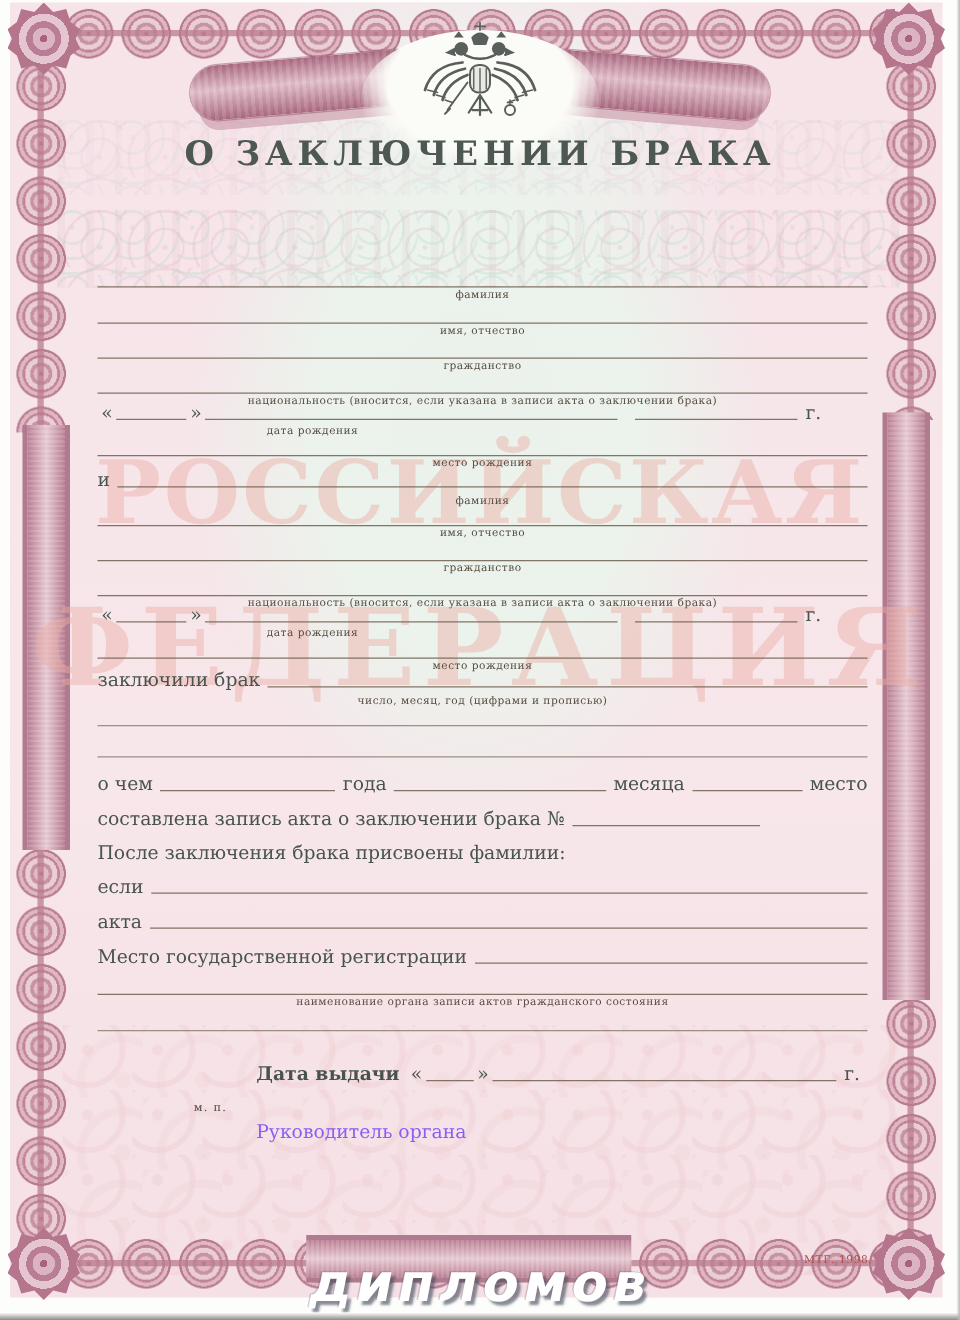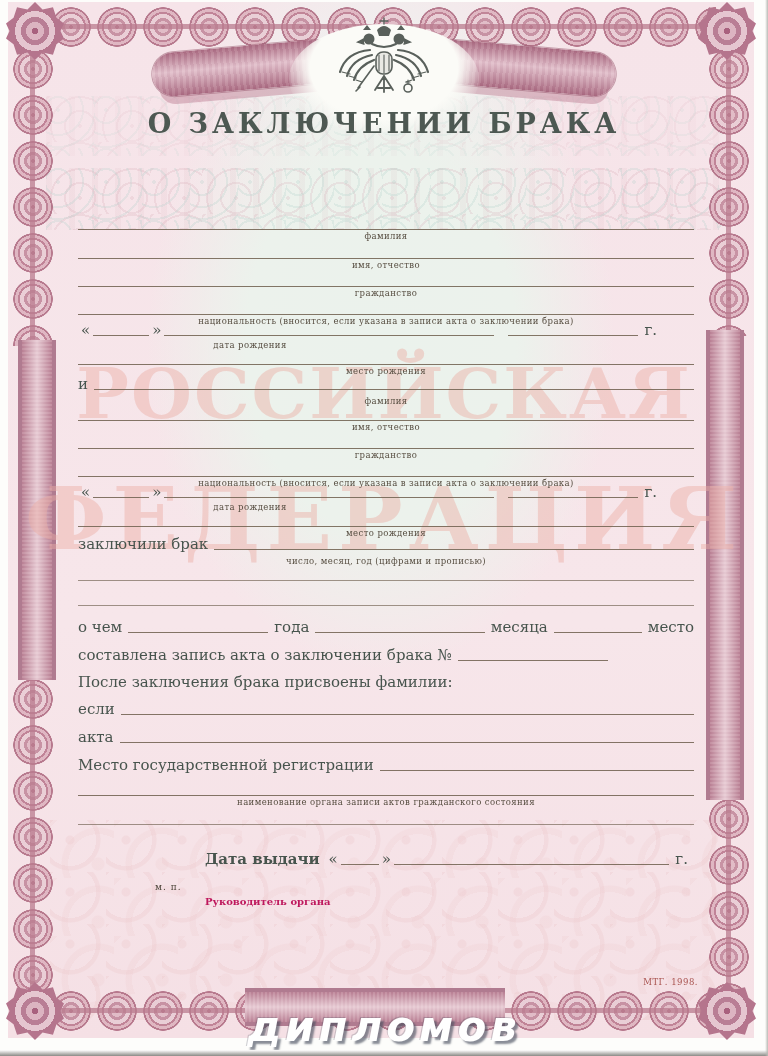--- a/index.html
+++ b/index.html
@@ -98,24 +98,24 @@
   .flabel{text-align:center;font-size:8.5px;line-height:11px;color:#564d40;letter-spacing:.4px;padding-top:1px;}
   .trow{position:absolute;left:78px;width:616px;display:flex;align-items:flex-end;height:22px;
     font-size:15px;color:#47544d;}
   .trow .txt{white-space:nowrap;padding-right:6px;}
   .trow .txt.after{padding:0 6px;}
   .trow .seg{border-bottom:1px solid rgba(110,95,78,.85);margin-bottom:3px;height:12px;}
   .trow .grow{flex:1;}
   .q{padding:0 3px;color:#47544d;}
   .sublabel{position:absolute;font-size:8.5px;color:#564d40;letter-spacing:.4px;text-align:center;}
   .small-note{position:absolute;font-size:9px;color:#4e463b;letter-spacing:1px;}
-  .head-block{position:absolute;left:205px;width:489px;font-size:10px;color:#be185d;font-weight:bold;}
+  .head-block{position:absolute;left:205px;width:489px;font-size:15px;color:#8b5cf6;font-weight:normal;}
   .head-line2{display:flex;align-items:flex-end;}
   .head-line2 .seg{flex:1;border-bottom:1px solid rgba(110,95,78,.85);margin-bottom:3px;height:10px;margin-left:8px;max-width:235px;}
-  .print-code{position:absolute;right:70px;top:977px;font-size:8.5px;color:#a8524e;letter-spacing:.5px;}
+  .print-code{position:absolute;right:70px;top:1003px;font-size:8.5px;color:#a8524e;letter-spacing:.5px;}
 </style>
 </head>
 <body>
 
 <div class="sheet">
   <div class="cert"></div>
 
   <div class="damask top-band"></div>
   <div class="damask under-title"></div>
   <div class="flourish"></div>

